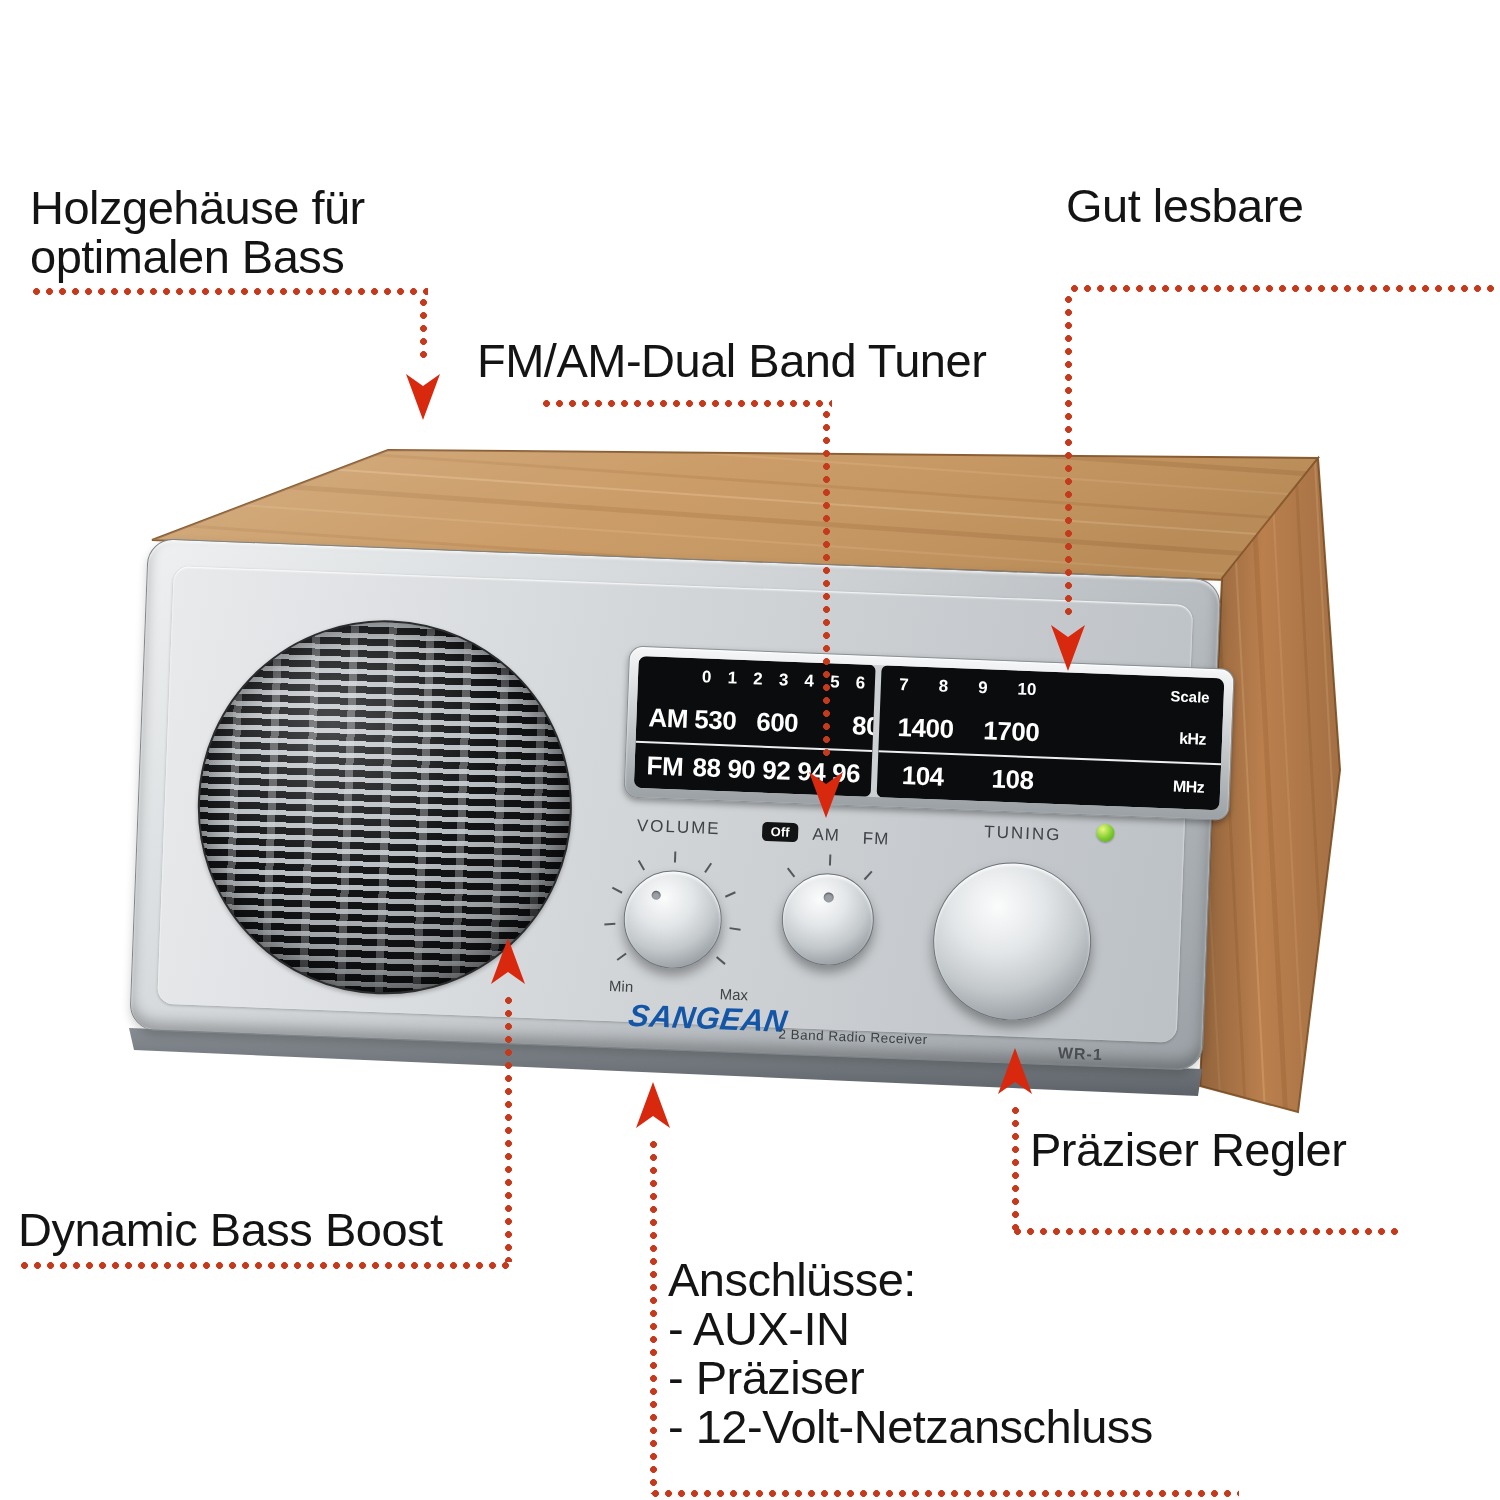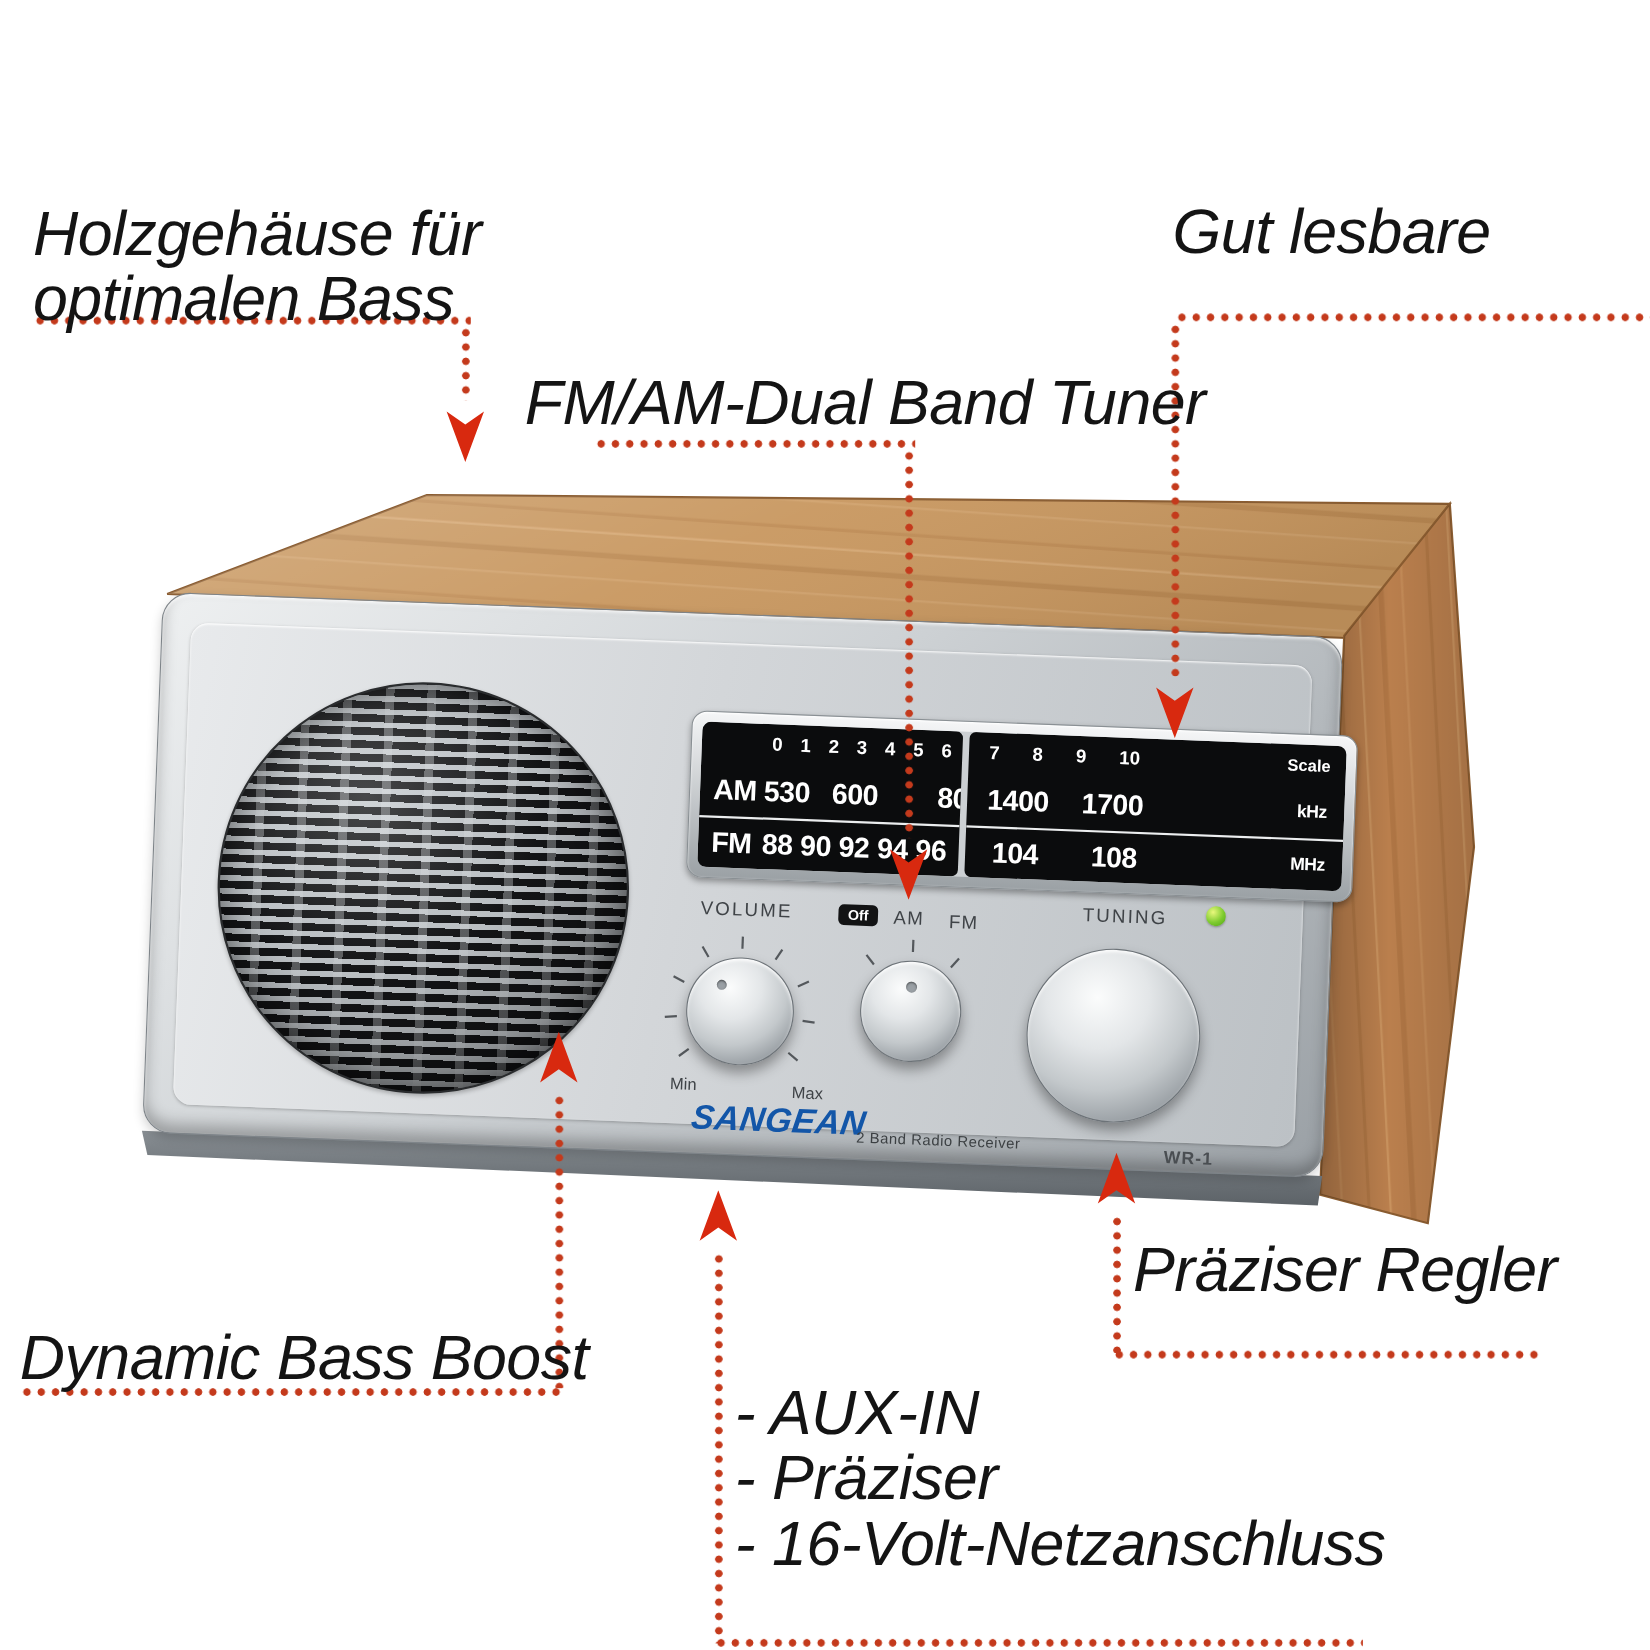--- a/index.html
+++ b/index.html
@@ -6,21 +6,21 @@
     --dot:#c43a1c;
     --arrow:#d8290f;
     --label:#141414;
   }
   *{margin:0;padding:0;box-sizing:border-box;}
   html,body{background:#fff;}
   body{font-family:"Liberation Sans",sans-serif;}
   .canvas{position:relative;width:1500px;height:1500px;background:#fff;overflow:hidden;}
 
   
-  .callout{position:absolute;color:var(--label);font-size:57px;line-height:1.04;letter-spacing:-0.5px;z-index:6;white-space:nowrap;font-style:italic;}
+  .callout{position:absolute;color:var(--label);font-size:47px;line-height:1.04;letter-spacing:-0.5px;z-index:6;white-space:nowrap;}
   .callout div{white-space:nowrap;}
 
   
   .dots-h{position:absolute;height:9px;z-index:5;
     background-image:radial-gradient(circle,var(--dot) 3.1px,transparent 3.7px);
     background-size:13px 9px;background-repeat:repeat-x;background-position:0 50%;}
   .dots-v{position:absolute;width:9px;z-index:5;
     background-image:radial-gradient(circle,var(--dot) 3.1px,transparent 3.7px);
     background-size:9px 13px;background-repeat:repeat-y;background-position:50% 0;}
   .arrow{position:absolute;z-index:5;width:36px;height:56px;}
@@ -253,23 +253,24 @@
   <div class="callout" style="left:18px;top:1206px;">
     <div>Dynamic Bass Boost</div>
   </div>
   <div class="callout" style="left:477px;top:337px;">
     <div>FM/AM-Dual Band Tuner</div>
   </div>
   <div class="callout" style="left:1030px;top:1126px;">
     <div>Präziser Regler</div>
   </div>
   <div class="callout" style="left:668px;top:1256px;">
+    <div>Anschlüsse:</div>
     <div>- AUX-IN</div>
     <div>- Präziser</div>
-    <div>- 16-Volt-Netzanschluss</div>
+    <div>- 12-Volt-Netzanschluss</div>
   </div>
 
   <div class="dots-h" style="left:30px;top:287px;width:398px;"></div>
   <div class="dots-v" style="left:419px;top:296px;height:68px;"></div>
   <svg class="arrow" style="left:405px;top:364px;" viewBox="0 0 36 56">
       <path d="M18 56 L1 10 L18 22 L35 10 Z" fill="#d8290f"></path>
     </svg>
 
   <div class="dots-h" style="left:1068px;top:284px;width:432px;"></div>
   <div class="dots-v" style="left:1064px;top:293px;height:322px;"></div>

